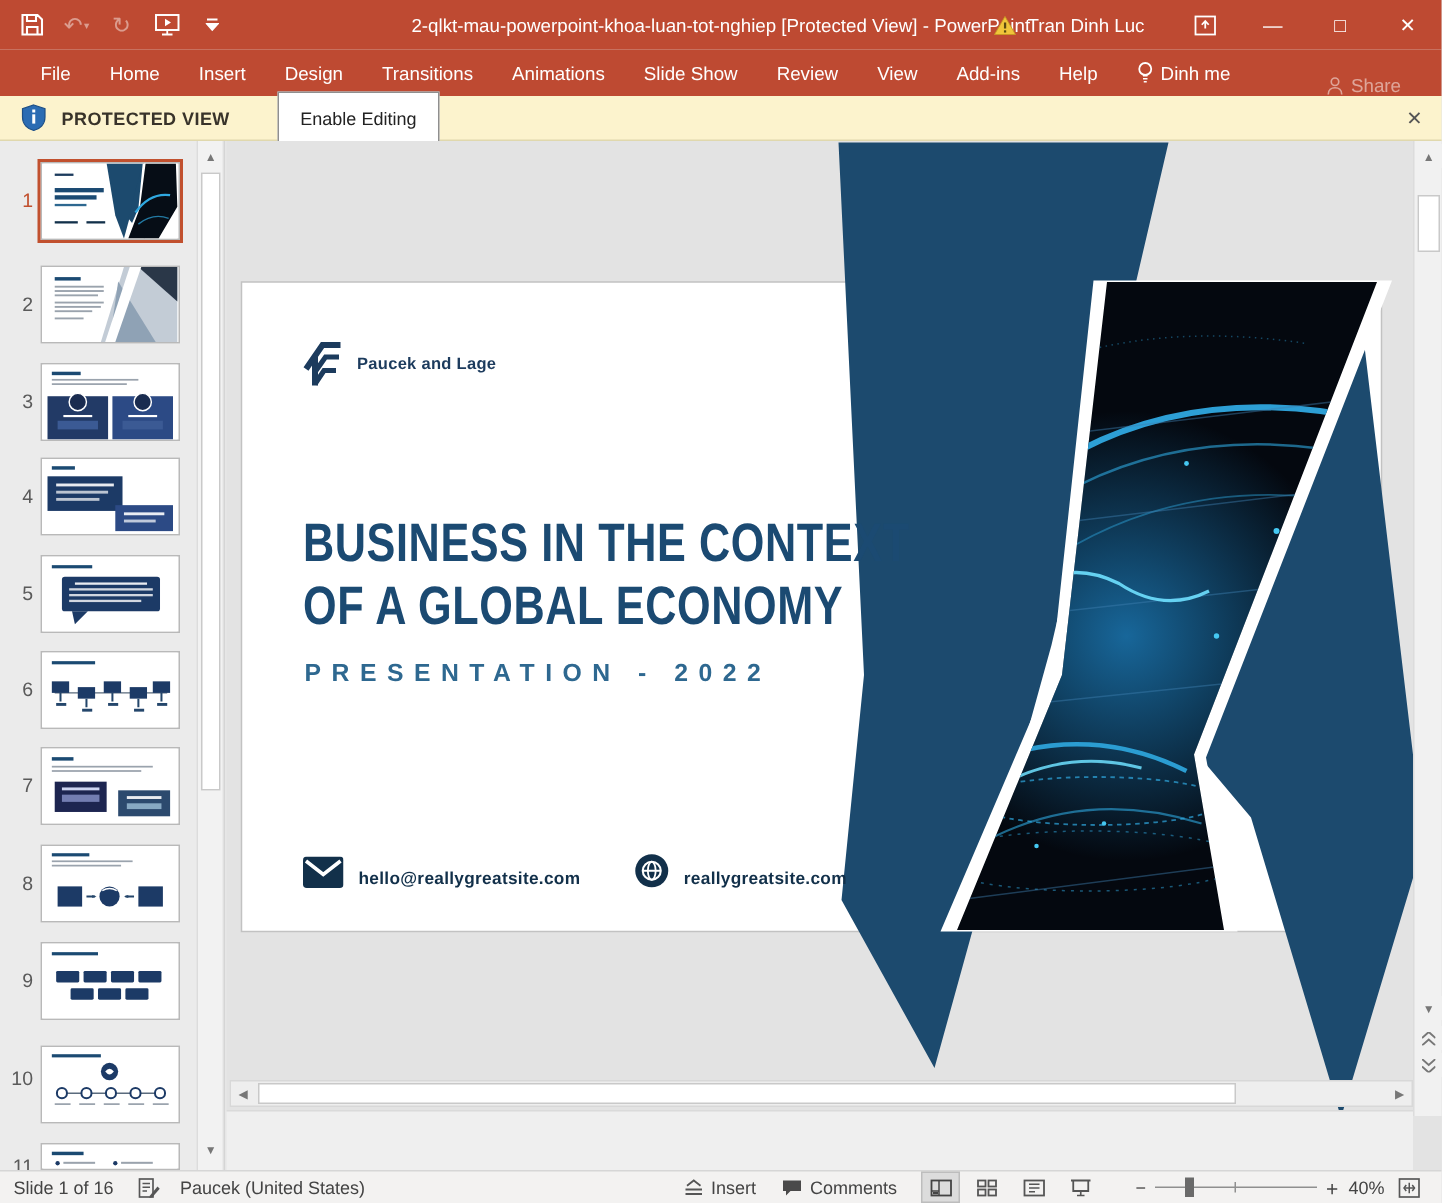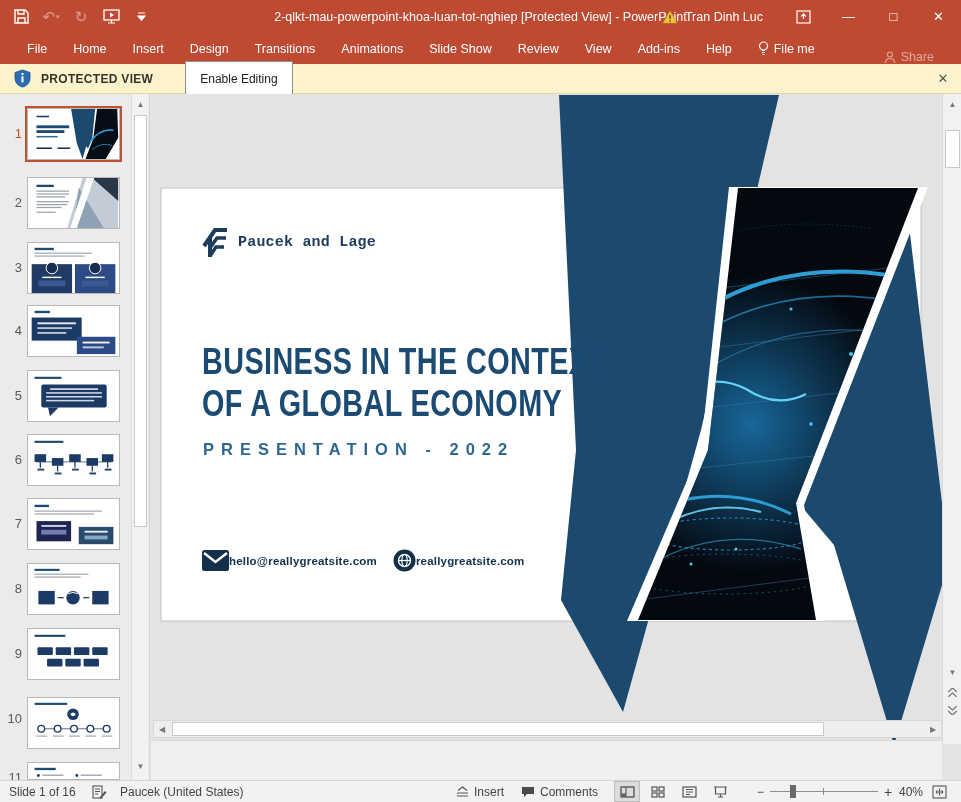--- a/index.html
+++ b/index.html
@@ -26,24 +26,24 @@
   .thumb.sel { outline:2px solid #c1502e; outline-offset:0px; }
   .thumb-num { position:absolute; left:4px; width:18px; text-align:right; font-size:13px; color:#5a5a5a; }
   .thumb-num.sel { color:#c1502e; }
   .panel-scroll { position:absolute; right:1px; top:0; width:17px; height:686px; background:#f2f2f2; border-left:1px solid #dcdcdc; }
   .scroll-btn { position:absolute; left:1px; width:15px; height:16px; display:flex; align-items:center; justify-content:center; font-size:8px; color:#777; background:#f2f2f2; }
   .panel-thumbbar { position:absolute; left:2px; top:21px; width:13px; height:412px; background:#fff; border:1px solid #c9c9c9; }
   .canvas { position:absolute; left:151px; top:0; width:810px; height:686px; background:#e3e3e3; }
   .canvas svg.scene { position:absolute; left:0; top:0; }
   .slide-text { position:absolute; color:#1b4a72; }
   .logo-row { left:50px; top:132px; display:flex; align-items:center; gap:9px; }
-  .logo-name { font-size:15px; font-weight:600; color:#1c3b5d; letter-spacing:.2px;font-family:Liberation Mono, monospace; }
+  .logo-name { font-size:11px; font-weight:600; color:#1c3b5d; letter-spacing:.2px; }
   .big-title { left:51px; top:247px; width:430px; font-weight:800; font-size:36px; line-height:42px; letter-spacing:.5px; transform:scaleX(.8); transform-origin:left top; white-space:nowrap; color:#1b4a72; }
   .subtitle { left:52px; top:346px; font-size:16.5px; font-weight:600; letter-spacing:7px; color:#2e6890; white-space:nowrap; }
-  .contact { left:51px; top:455px; display:flex; align-items:center; }
+  .contact { left:51px; top:475px; display:flex; align-items:flex-end; gap:10px; }
   .contact .txt { font-size:11.5px; font-weight:700; color:#12304a; letter-spacing:.2px; }
   .contact .gap { width:16px; }
   .v-scroll { position:absolute; right:0; top:0; width:19px; height:650px; background:#f1f1f1; border-left:1px solid #dcdcdc; }
   .v-btn { position:absolute; left:1px; width:17px; height:16px; background:#f1f1f1; display:flex; align-items:center; justify-content:center; font-size:8px; color:#777; border:1px solid #f1f1f1; }
   .v-thumb { position:absolute; left:2px; top:36px; width:15px; height:38px; background:#fff; border:1px solid #c9c9c9; }
   .h-scroll { position:absolute; left:2px; top:626px; width:789px; height:18px; background:#eeeeee; border:1px solid #d8d8d8; }
   .h-btn { position:absolute; top:0px; width:16px; height:16px; display:flex; align-items:center; justify-content:center; font-size:8px; color:#777; }
   .h-thumb { position:absolute; left:18px; top:1px; width:652px; height:14px; background:#fff; border:1px solid #c9c9c9; }
   .below-strip { position:absolute; left:0; top:646px; width:791px; height:40px; background:#efefef; border-top:1px solid #dadada; }
   .statusbar { position:absolute; left:0; top:780px; width:961px; height:22px; background:#f3f2f1; border-top:1px solid #d6d6d6; font-size:12px; color:#444; }
@@ -113,21 +113,21 @@
   <div class="rtab">Slide Show</div>
   <div class="rtab">Review</div>
   <div class="rtab">View</div>
   <div class="rtab">Add-ins</div>
   <div class="rtab">Help</div>
   <div class="rtab">
     <svg width="11" height="15" viewBox="0 0 11 15">
         <circle cx="5.5" cy="5" r="4" fill="none" stroke="#fff" stroke-width="1.2"></circle>
         <path d="M4,9.5 h3 M4,11.5 h3 M4.5,13.5 h2" stroke="#fff" stroke-width="1.1"></path>
       </svg>
-    <span>File me</span>
+    <span>Dinh me</span>
   </div>
   <div class="rtab share">
     <svg width="12" height="13" viewBox="0 0 12 13">
         <circle cx="6" cy="3.5" r="2.5" fill="none" stroke="#fff" stroke-width="1.1"></circle>
         <path d="M1.5,12 c0-3 2-4.5 4.5-4.5 s4.5,1.5 4.5,4.5" fill="none" stroke="#fff" stroke-width="1.1"></path>
       </svg>
     <span>Share</span>
   </div>
 </div>
 

